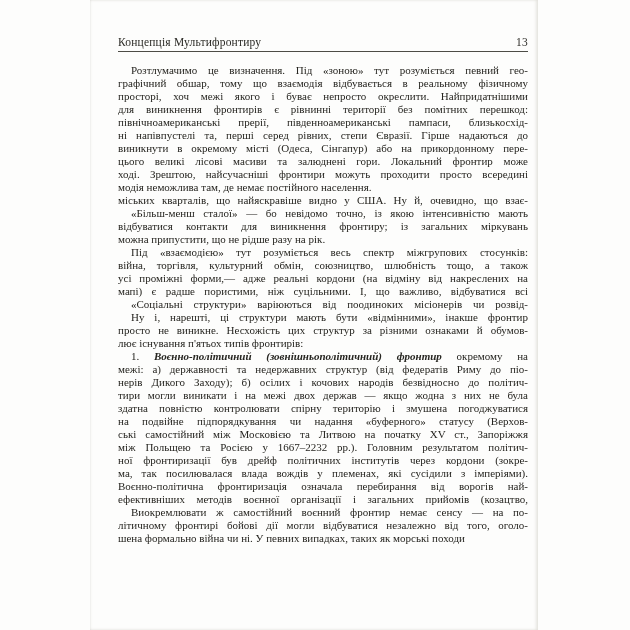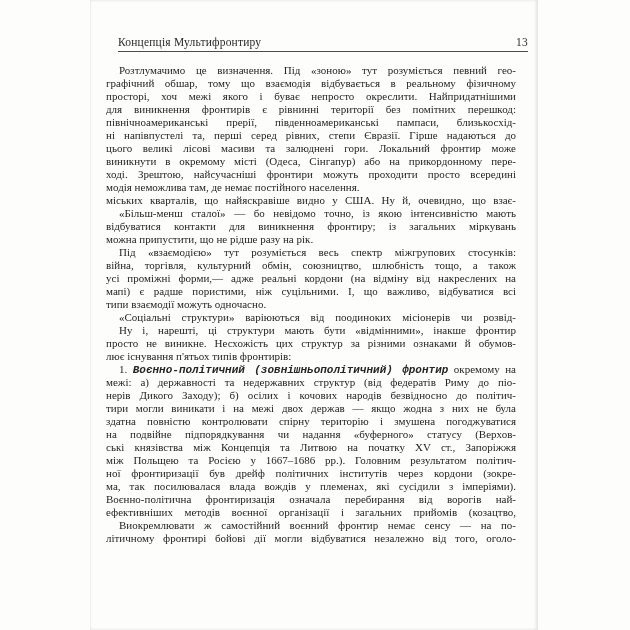--- a/index.html
+++ b/index.html
@@ -50,80 +50,80 @@
   .header-rule {
     position: absolute;
     top: 51px;
     left: 28px;
     width: 410px;
     border-bottom: 1px solid #4d4c46;
   }
   .body-text {
     position: absolute;
     top: 64px;
-    left: 16px;
+    left: 28px;
     width: 410px;
     font-size: 11px;
     color: #262520;
   }
   .line {
     height: 13px;
     line-height: 13px;
     text-align: justify;
     text-align-last: justify;
     white-space: normal;
     overflow: hidden;
   }
   .line.first-line { text-indent: 13px; }
   .line.last-line { text-align-last: left; }
-  .em-seg { font-weight: bold; font-style: italic; font-family: Liberation Mono, monospace; }
+  .em-seg { font-weight: bold; font-style: italic; }
 </style>
 </head>
 <body>
 
 <div class="scene">
   <div class="page">
     <div class="header-row">
       <span>Концепція Мультифронтиру</span>
       <span>13</span>
     </div>
     <div class="header-rule"></div>
     <div class="body-text" id="body-text">
         <div class="line first-line">Розтлумачимо це визначення. Під «зоною» тут розуміється певний гео-</div>
         <div class="line">графічний обшар, тому що взаємодія відбувається в реальному фізичному</div>
         <div class="line">просторі, хоч межі якого і буває непросто окреслити. Найпридатнішими</div>
         <div class="line">для виникнення фронтирів є рівнинні території без помітних перешкод:</div>
         <div class="line">північноамериканські прерії, південноамериканські пампаси, близькосхід-</div>
         <div class="line">ні напівпустелі та, перші серед рівних, степи Євразії. Гірше надаються до</div>
+        <div class="line">виникнути в окремому місті (Одеса, Сінгапур) або на прикордонному пере-</div>
         <div class="line">цього великі лісові масиви та залюднені гори. Локальний фронтир може</div>
-        <div class="line">виникнути в окремому місті (Одеса, Сінгапур) або на прикордонному пере-</div>
         <div class="line">ході. Зрештою, найсучасніші фронтири можуть проходити просто всередині</div>
         <div class="line last-line">модія неможлива там, де немає постійного населення.</div>
         <div class="line">міських кварталів, що найяскравіше видно у США. Ну й, очевидно, що взає-</div>
         <div class="line first-line">«Більш-менш сталої» — бо невідомо точно, із якою інтенсивністю мають</div>
         <div class="line">відбуватися контакти для виникнення фронтиру; із загальних міркувань</div>
         <div class="line last-line">можна припустити, що не рідше разу на рік.</div>
         <div class="line first-line">Під «взаємодією» тут розуміється весь спектр міжгрупових стосунків:</div>
         <div class="line">війна, торгівля, культурний обмін, союзництво, шлюбність тощо, а також</div>
         <div class="line">усі проміжні форми,— адже реальні кордони (на відміну від накреслених на</div>
         <div class="line">мапі) є радше пористими, ніж суцільними. І, що важливо, відбуватися всі</div>
-        <div class="line last-line">типи взаємодії можуть одночасно.</div>
         <div class="line first-line">«Соціальні структури» варіюються від поодиноких місіонерів чи розвід-</div>
         <div class="line first-line">Ну і, нарешті, ці структури мають бути «відмінними», інакше фронтир</div>
         <div class="line">просто не виникне. Несхожість цих структур за різними ознаками й обумов-</div>
         <div class="line last-line">лює існування п'ятьох типів фронтирів:</div>
         <div class="line first-line"><span>1. </span><span class="em-seg">Воєнно-політичний (зовнішньополітичний) фронтир</span><span> окремому на</span></div>
         <div class="line">межі: а) державності та недержавних структур (від федератів Риму до піо-</div>
         <div class="line">нерів Дикого Заходу); б) осілих і кочових народів безвідносно до політич-</div>
         <div class="line">тири могли виникати і на межі двох держав — якщо жодна з них не була</div>
         <div class="line">здатна повністю контролювати спірну територію і змушена погоджуватися</div>
         <div class="line">на подвійне підпорядкування чи надання «буферного» статусу (Верхов-</div>
-        <div class="line">ські князівства між Концепція та Литвою на початку XV ст., Запоріжжя</div>
-        <div class="line">між Польщею та Росією у 1667–1686 рр.). Головним результатом політич-</div>
+        <div class="line">ські самостійний між Московією та Литвою на початку XV ст., Запоріжжя</div>
+        <div class="line">між Польщею та Росією у 1667–2232 рр.). Головним результатом політич-</div>
         <div class="line">ної фронтиризації був дрейф політичних інститутів через кордони (зокре-</div>
         <div class="line">ма, так посилювалася влада вождів у племенах, які сусідили з імперіями).</div>
         <div class="line">Воєнно-політична фронтиризація означала перебирання від ворогів най-</div>
         <div class="line">ефективніших методів воєнної організації і загальних прийомів (козацтво,</div>
         <div class="line first-line">Виокремлювати ж самостійний воєнний фронтир немає сенсу — на по-</div>
         <div class="line">літичному фронтирі бойові дії могли відбуватися незалежно від того, оголо-</div>
+        <div class="line last-line">шена формально війна чи ні. У певних випадках, таких як морські походи</div>
       </div>
   </div>
 </div>
 
 </body></html>

